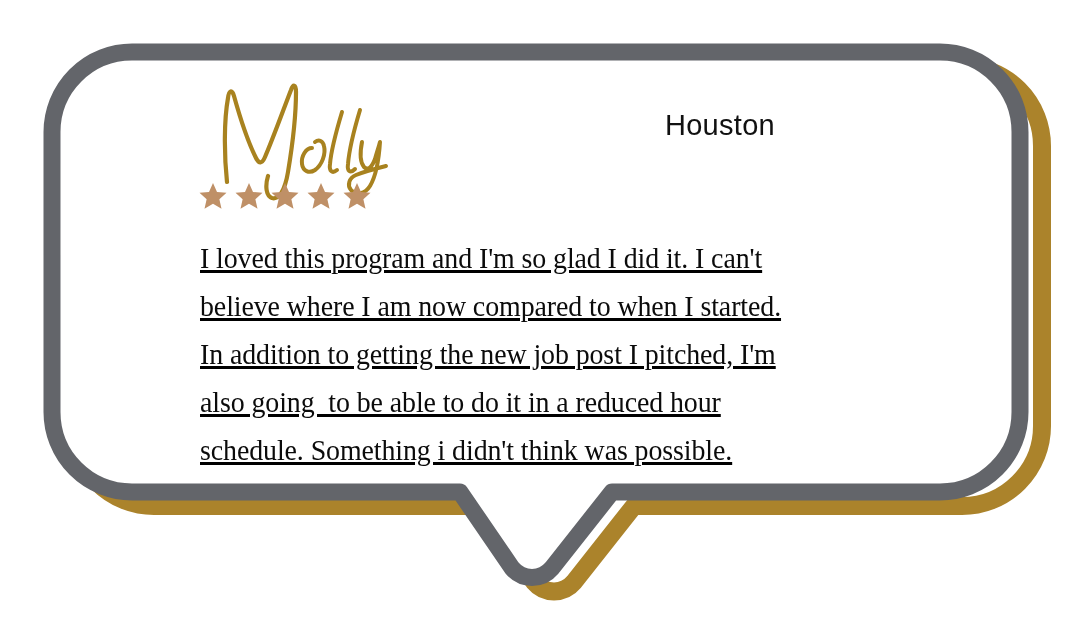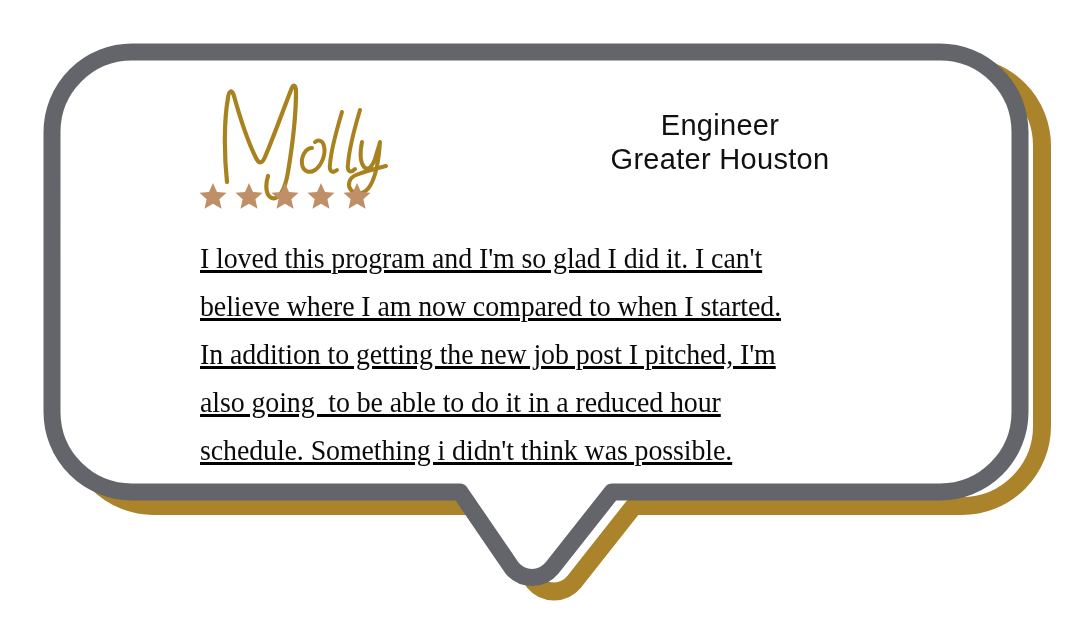--- a/index.html
+++ b/index.html
@@ -172,22 +172,21 @@
         </svg>
       <svg class="star-icon" viewBox="0 0 24 24">
           <polygon fill="#bf9067" points="12,1.6 15.2,8.7 22.8,9.4 17.1,14.5 18.8,22.1 12,18.1 5.2,22.1 6.9,14.5 1.2,9.4 8.8,8.7"></polygon>
         </svg>
       <svg class="star-icon" viewBox="0 0 24 24">
           <polygon fill="#bf9067" points="12,1.6 15.2,8.7 22.8,9.4 17.1,14.5 18.8,22.1 12,18.1 5.2,22.1 6.9,14.5 1.2,9.4 8.8,8.7"></polygon>
         </svg>
     </div>
 
     <div id="role-block">
-      <span class="line">Engineer</span>
-      <span class="line">Greater Houston</span>
+      <span class="line">Houston</span>
     </div>
 
     <div id="quote-block">
       <span class="qline">I loved this program and I'm so glad I did it. I can't</span>
       <span class="qline">believe where I am now compared to when I started.</span>
       <span class="qline">In addition to getting the new job post I pitched, I'm</span>
       <span class="qline">also going  to be able to do it in a reduced hour</span>
       <span class="qline">schedule. Something i didn't think was possible.</span>
     </div>
 

